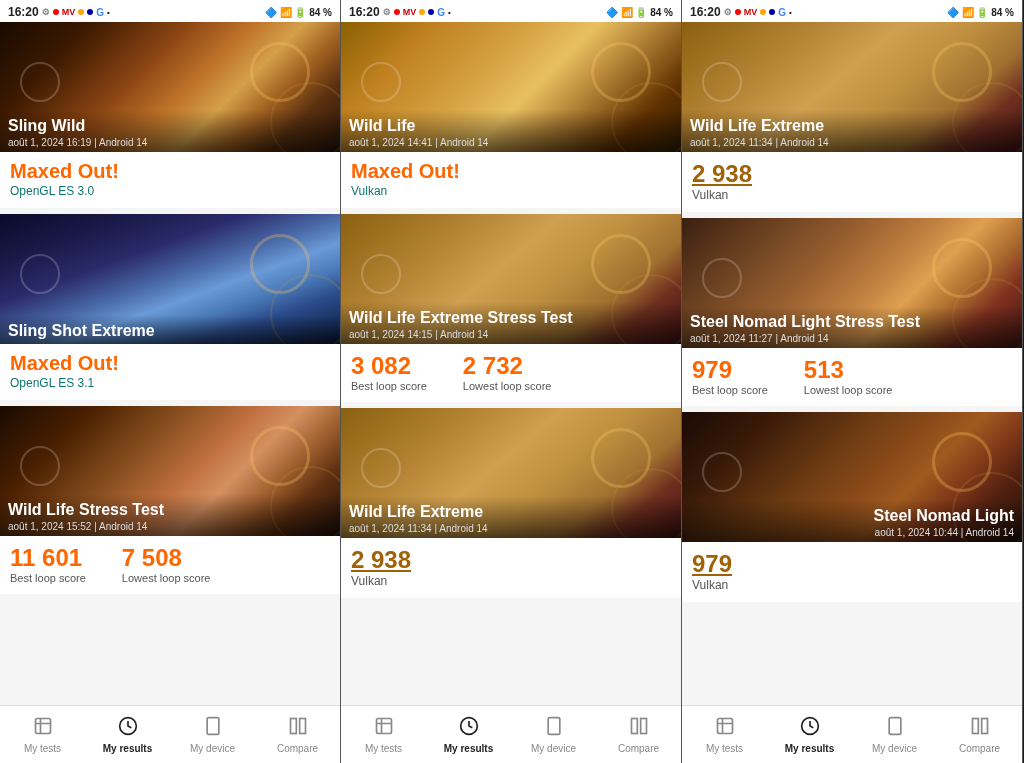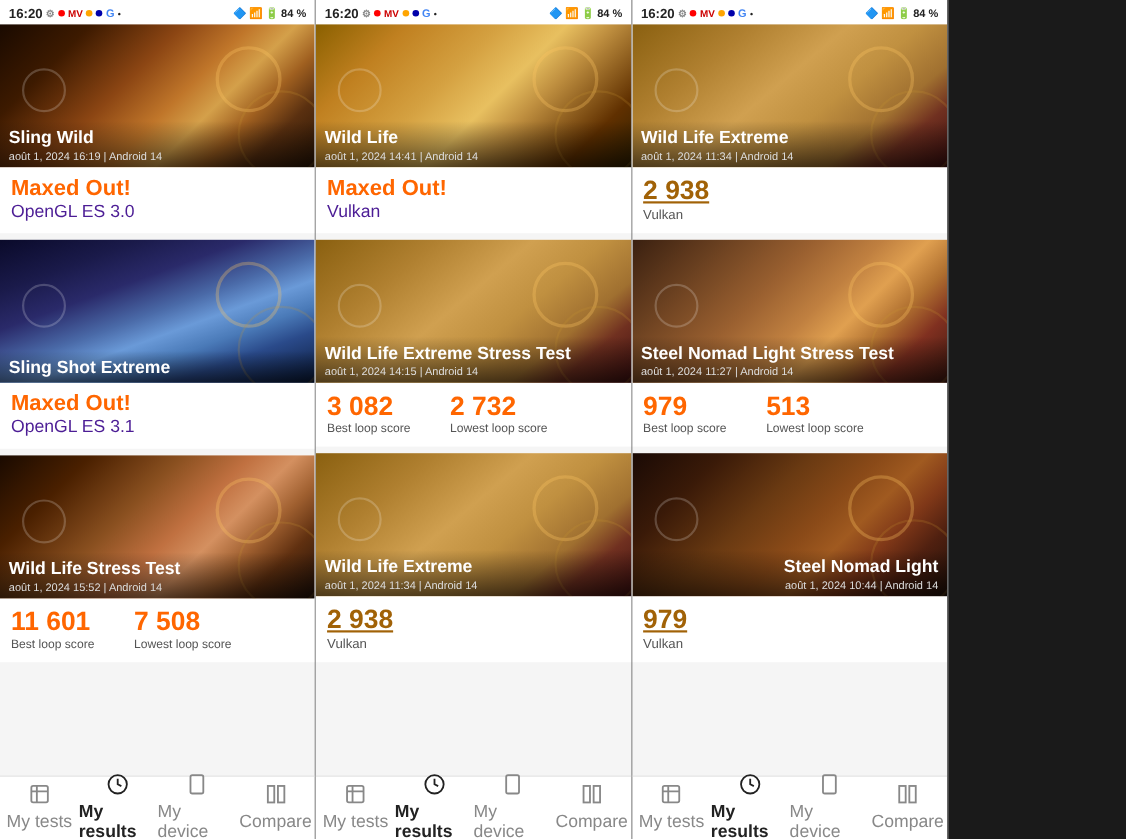--- a/index.html
+++ b/index.html
@@ -114,22 +114,22 @@
     .bench-result {
       padding: 8px 10px 10px 10px;
     }
 
     .result-maxedout {
       color: #ff6600;
       font-size: 20px;
       font-weight: bold;
     }
     .result-api {
-      color: #4c1d95;
-      font-size: 16px;
+      color: #0f766e;
+      font-size: 12px;
       margin-top: 1px;
     }
 
     .result-scores {
       display: flex;
       gap: 36px;
     }
     .result-score-item {}
     .result-score-number {
       color: #ff6600;
@@ -176,32 +176,32 @@
       cursor: pointer;
     }
     .nav-icon {
       font-size: 18px;
       color: #888;
     }
     .nav-icon.active {
       color: #222;
     }
     .nav-label {
-      font-size: 16px;
+      font-size: 10px;
       color: #888;
     }
     .nav-label.active {
       color: #222;
       font-weight: bold;
     }
   </style>
 </head>
 <body>
 
-<div id="app" style="display: flex; flex-direction: row; width: 862px; height: 763px; border-radius: 27px;">
+<div id="app" style="display: flex; flex-direction: row; width: 1024px; height: 763px; border-radius: 27px;">
     <div class="phone-panel">
       <div class="status-bar">
     <div class="status-left">
       <span style="font-weight:bold;font-size:12px">16:20</span>
       <span style="color:#888;font-size:9px">⚙</span>
       <span style="display:inline-block;width:6px;height:6px;background:red;border-radius:50%"></span>
       <span style="font-size:9px;font-weight:bold;color:#c00">MV</span>
       <span style="display:inline-block;width:6px;height:6px;background:orange;border-radius:50%"></span>
       <span style="display:inline-block;width:6px;height:6px;background:#00a;border-radius:50%"></span>
       <span style="font-size:10px;color:#4285f4;font-weight:bold">G</span>

